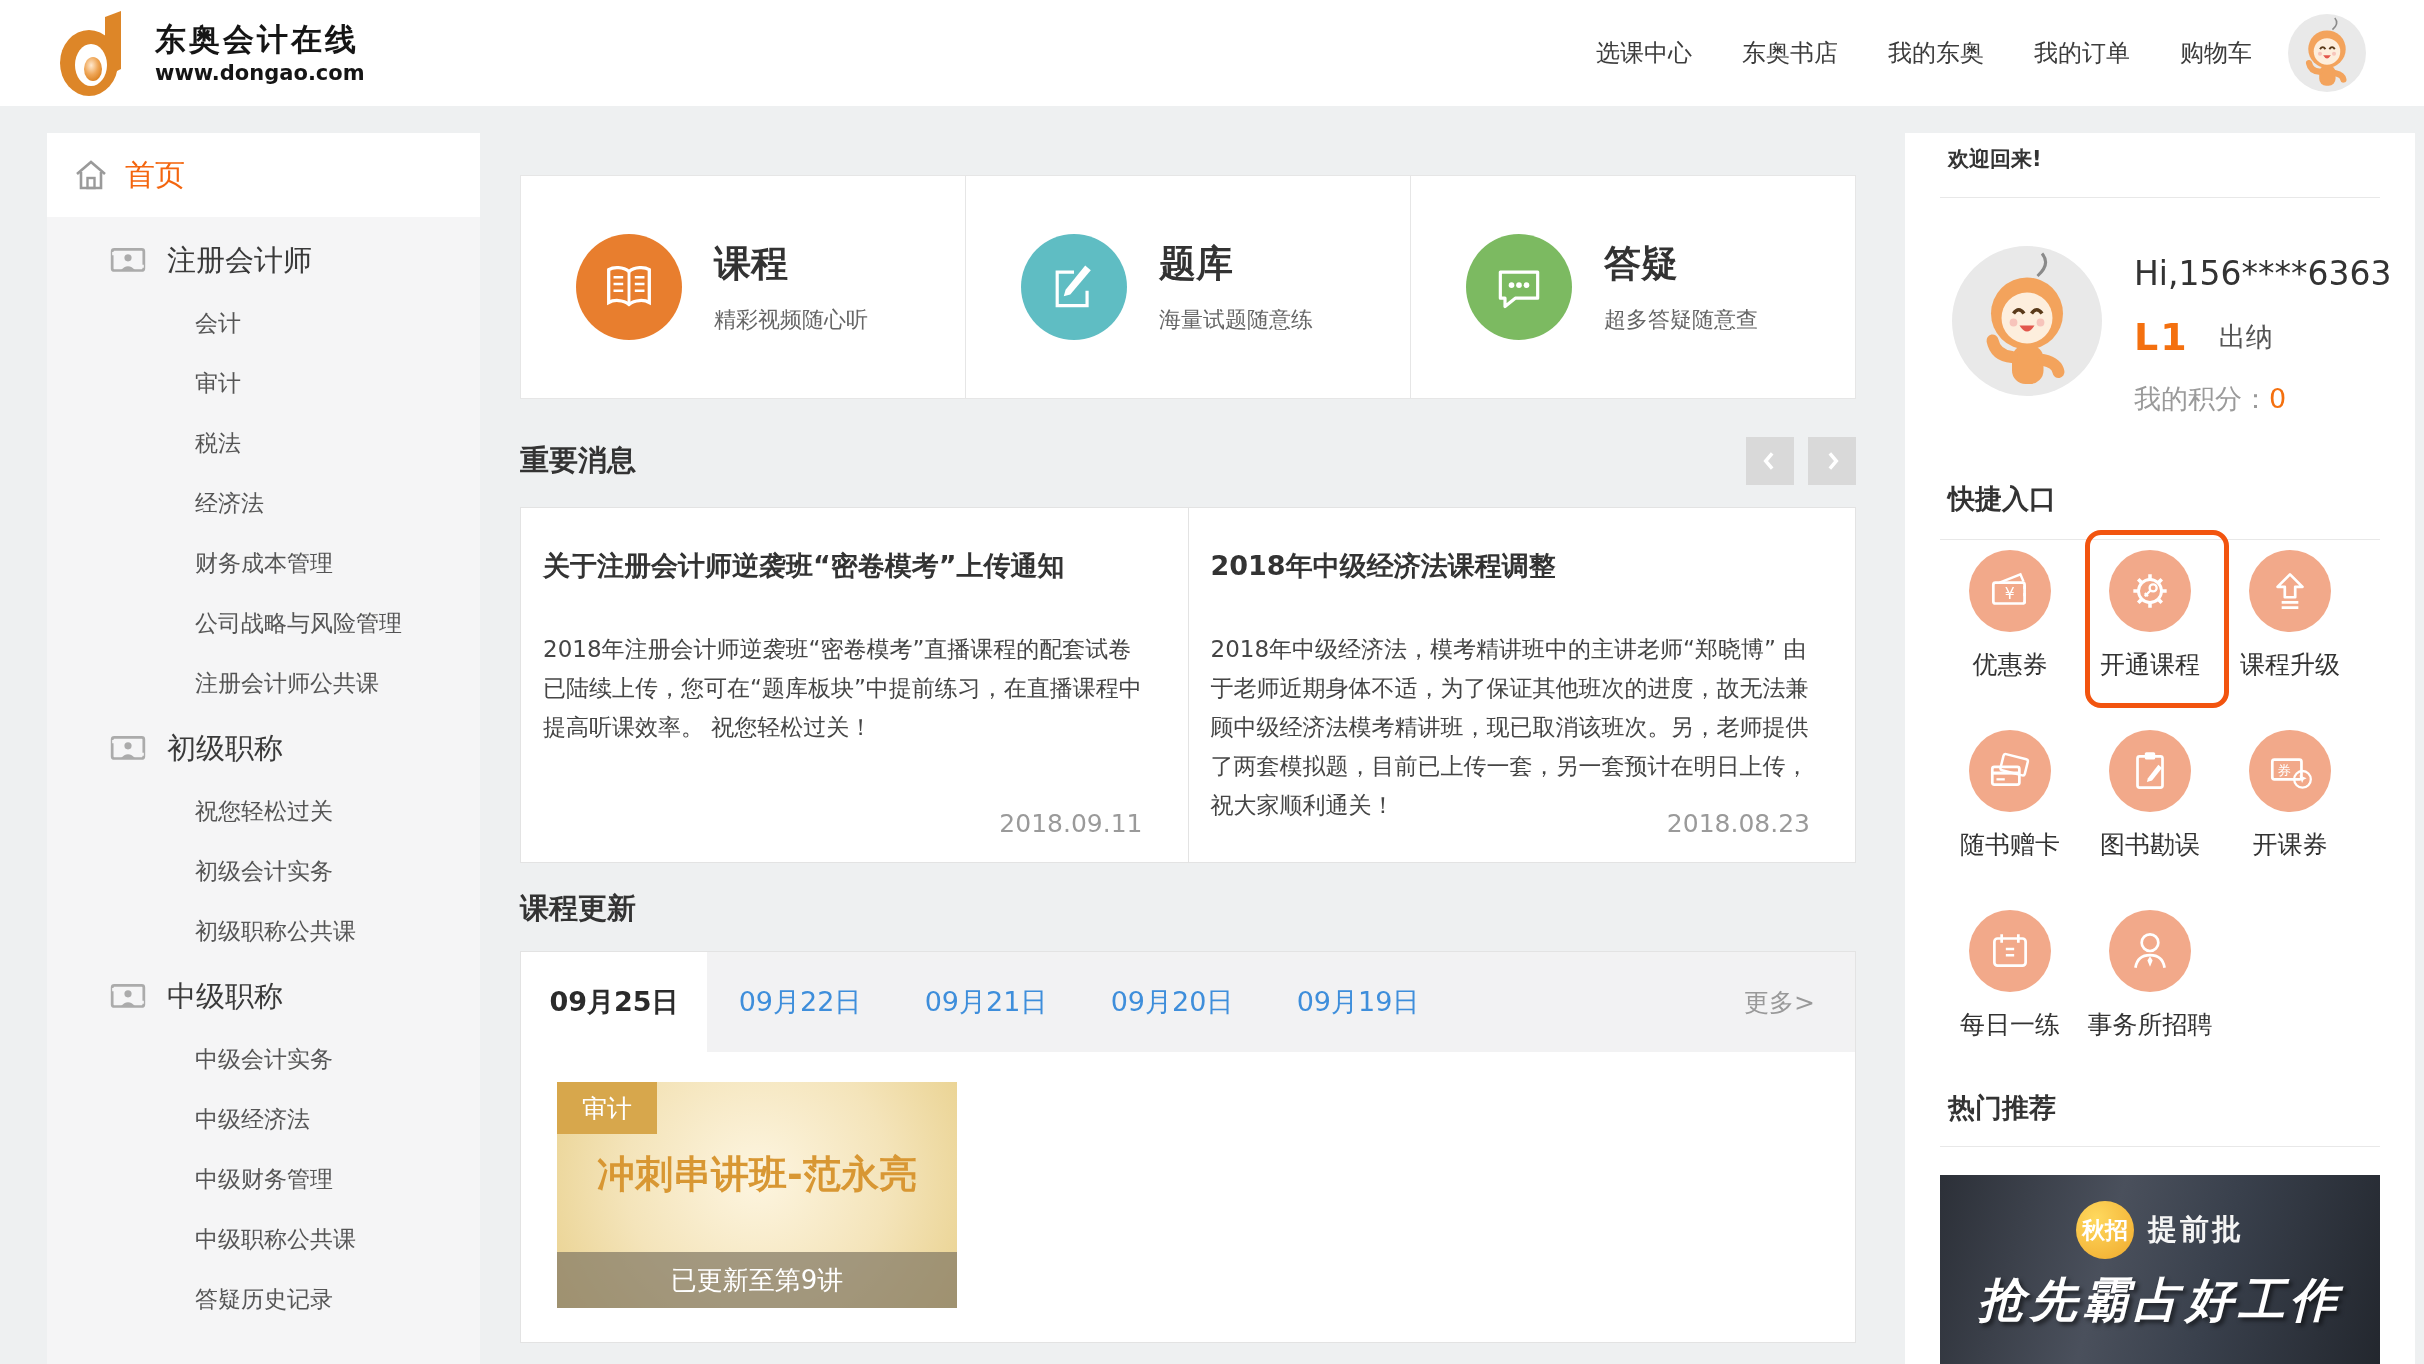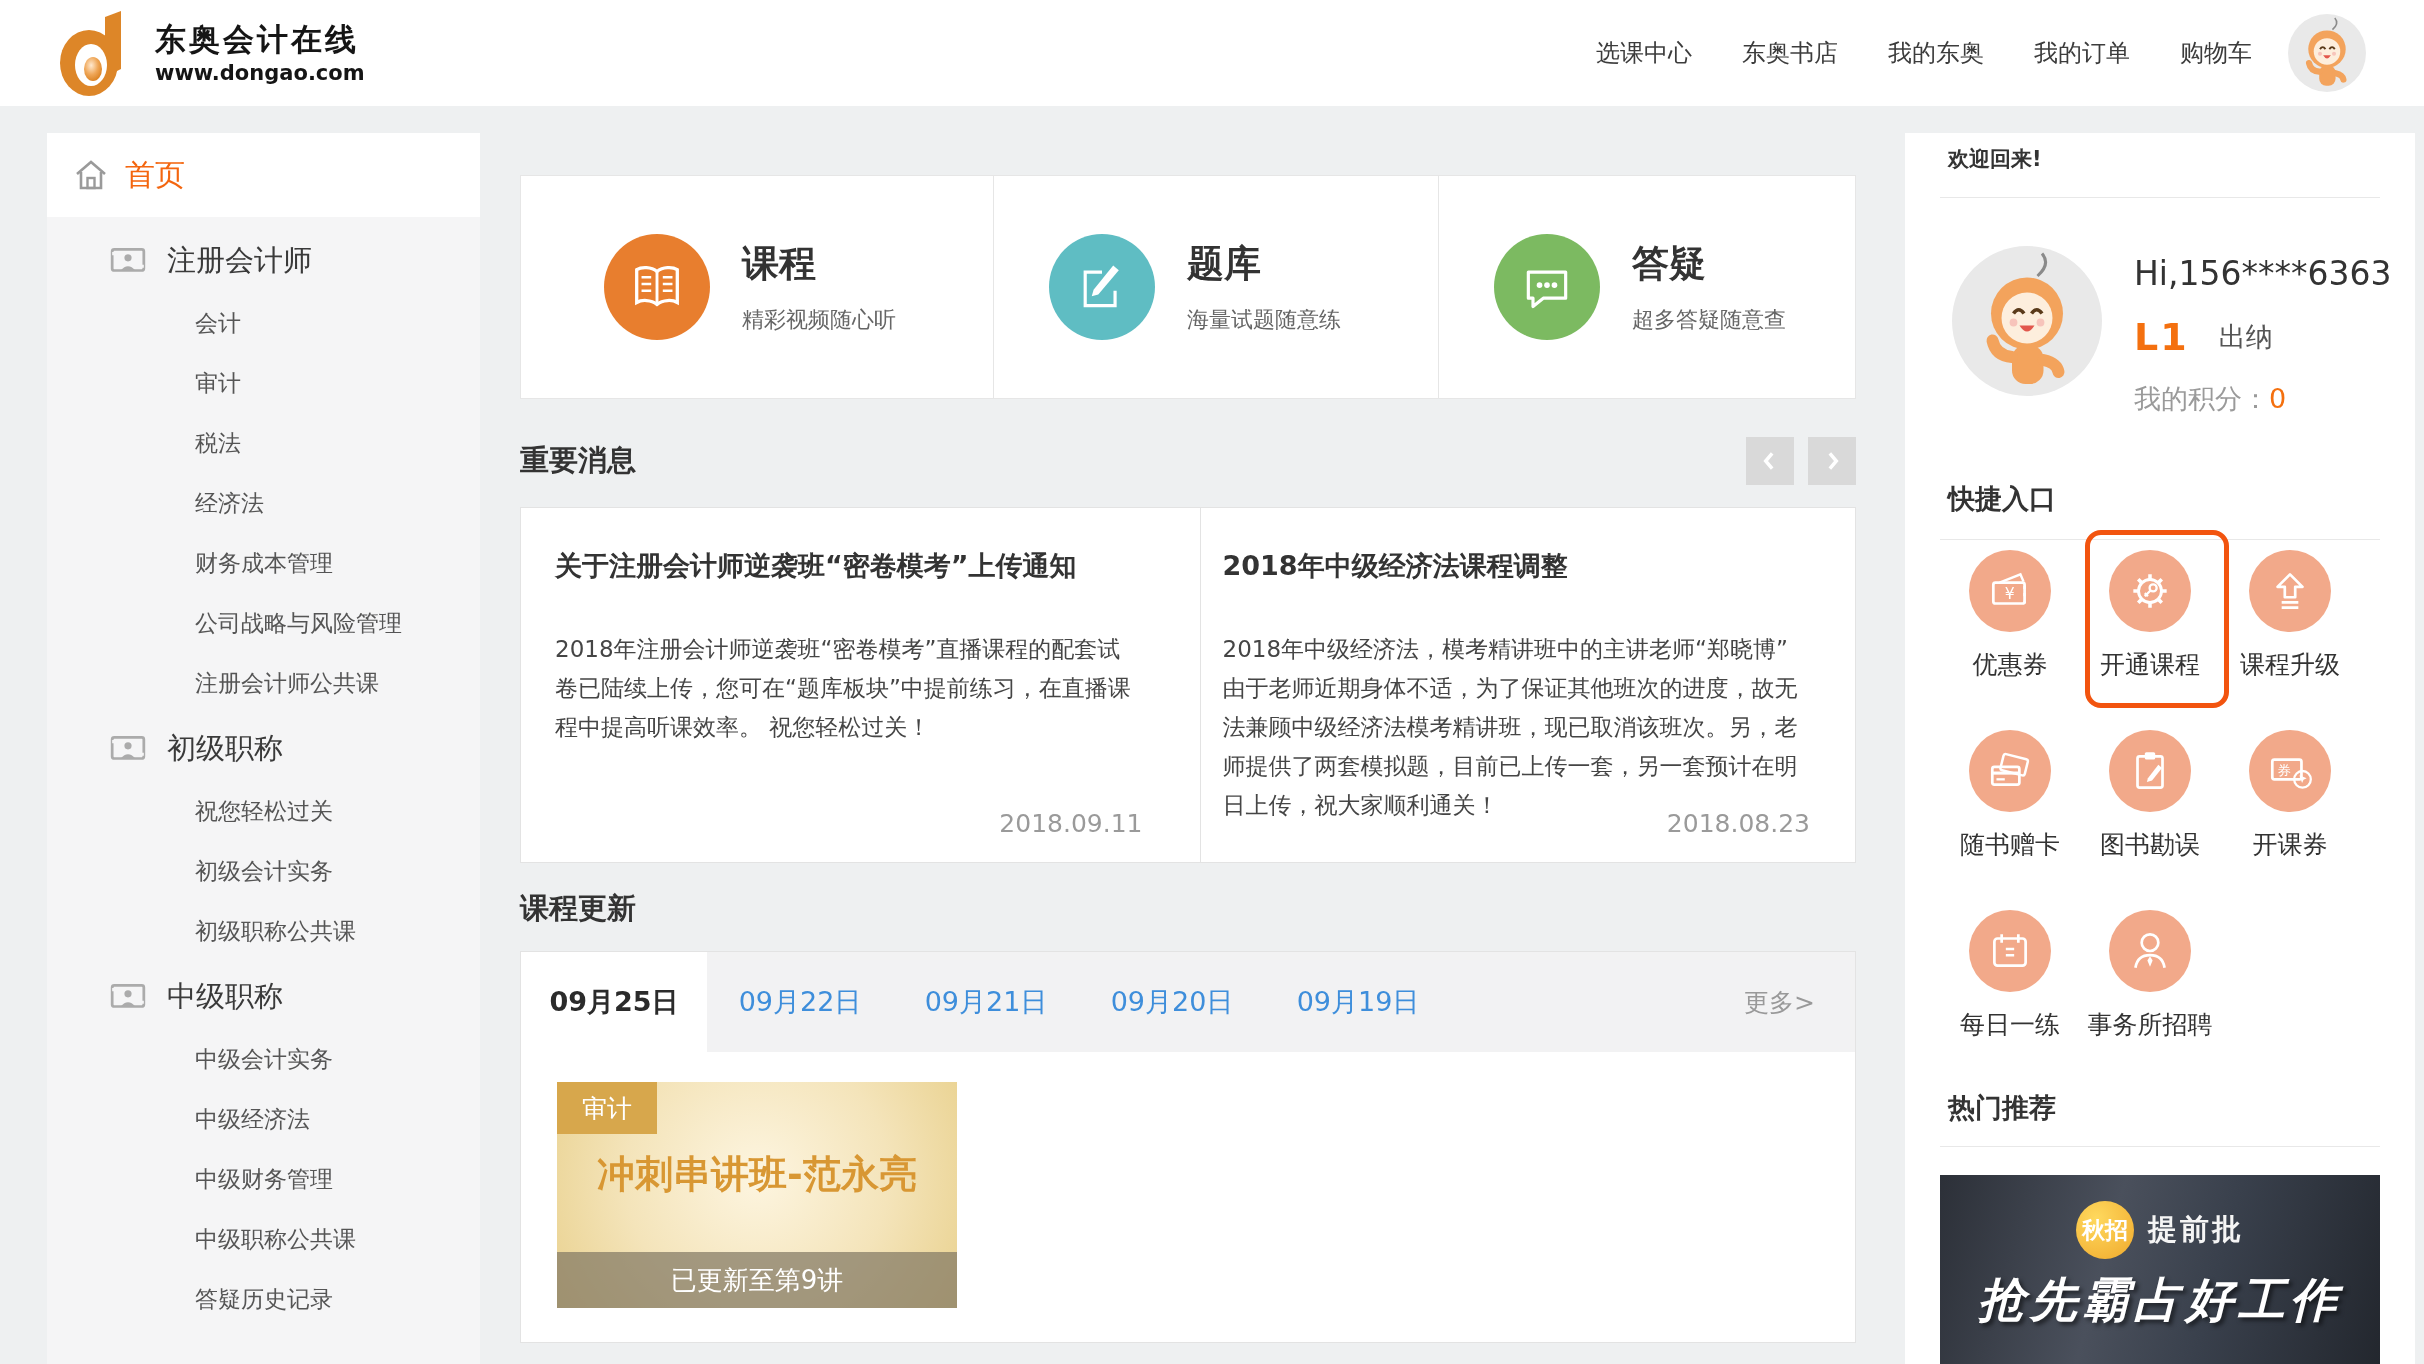--- a/index.html
+++ b/index.html
@@ -22,35 +22,35 @@
   .home-label{font-size:30px;color:#f4660f;}
   .menu{background:#f5f5f6;height:1147px;padding-top:8px;}
   .sec{display:flex;align-items:center;gap:20px;padding-left:62px;height:64px;margin-top:4px;
        font-size:29px;color:#3a3a3a;cursor:pointer;}
   .sub{display:flex;align-items:center;padding-left:148px;height:60px;font-size:23px;color:#555;cursor:pointer;}
 
   
   .main{position:absolute;left:520px;top:133px;width:1336px;}
   .features{margin-top:42px;height:224px;background:#fff;border:1px solid #e6e6e6;
             box-sizing:border-box;display:flex;}
-  .feature{flex:1;display:flex;align-items:center;gap:32px;padding-left:55px;cursor:pointer;margin-left:28px;}
+  .feature{flex:1;display:flex;align-items:center;gap:32px;padding-left:55px;cursor:pointer;}
   .feature+.feature{border-left:1px solid #e6e6e6;}
   .fcircle{width:106px;height:106px;border-radius:50%;flex:none;display:flex;align-items:center;justify-content:center;}
   .fc-orange{background:#e87e2e;} .fc-teal{background:#5fbdc3;} .fc-green{background:#7cba61;}
   .ftitle{font-size:37px;font-weight:600;color:#333;}
   .fsub{font-size:22px;color:#666;margin-top:16px;}
 
   .sect-head{display:flex;align-items:center;justify-content:space-between;}
   .sect-title{font-size:29px;font-weight:600;color:#333;}
   .msg-head{margin-top:38px;}
   .arrows{display:flex;gap:14px;}
   .arrow{width:48px;height:48px;background:#d9d9d9;display:flex;align-items:center;justify-content:center;cursor:pointer;}
 
   .msg-box{margin-top:22px;height:356px;background:#fff;border:1px solid #e3e3e3;box-sizing:border-box;display:flex;}
-  .msg{flex:1;position:relative;padding:40px 45px 28px 22px;cursor:pointer;margin-left:12px;}
+  .msg{flex:1;position:relative;padding:40px 45px 28px 22px;cursor:pointer;}
   .msg+.msg{border-left:1px solid #e3e3e3;}
   .msg-title{font-size:27px;font-weight:bold;color:#333;}
   .msg-body{margin-top:46px;font-size:23px;color:#454545;line-height:39px;}
   .msg-date{position:absolute;right:45px;bottom:24px;font-size:25px;color:#9a9a9a;}
 
   .upd-head{margin-top:26px;}
   .upd-box{margin-top:22px;height:392px;background:#fff;border:1px solid #e3e3e3;box-sizing:border-box;}
   .tabstrip{position:relative;height:100px;background:#f2f2f3;display:flex;}
   .tab{width:186px;display:flex;align-items:center;justify-content:center;font-size:27px;cursor:pointer;}
   .tab.active{background:#fff;color:#2b2b2b;font-weight:600;}

